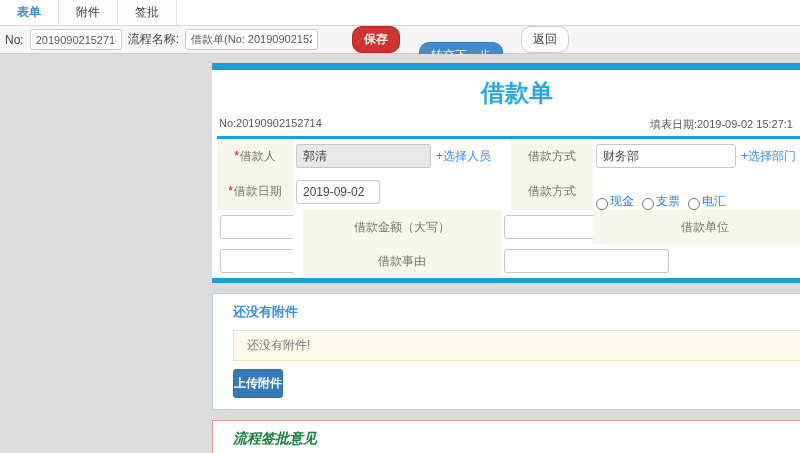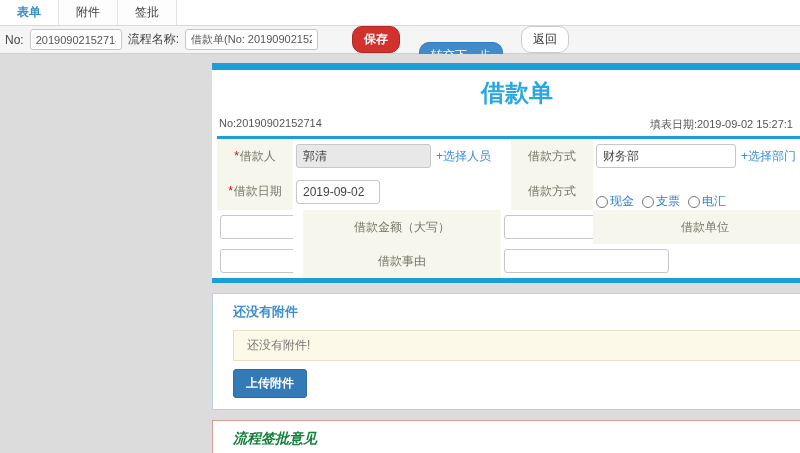--- a/index.html
+++ b/index.html
@@ -43,30 +43,30 @@
         text-align:right; color:#776; font-size:12px; padding:2px 6px; }
   .fl.l2 { border-left:10px solid #fff; }
   .fv { display:flex; align-items:center; padding-left:3px; background:#fff; }
   .req { color:#e00; margin-right:1px; }
   .inp { height:24px; border:1px solid #c7c7c7; border-radius:3px; padding:0 6px;
          font-size:12px; color:#444; font-family:inherit; background:#fff; }
   .inp.ro { background:#e8e8e8; }
   .w135{width:135px;} .w140{width:140px;} .w100{width:84px;} .w165{width:165px;}
   .lnk { color:#3a8fd9; text-decoration:none; margin-left:5px; font-size:12px; }
   .radios { display:flex; align-items:center; gap:8px; }
-  .radios label { display:flex; align-items:center; gap:2px; color:#2f7fd1; cursor:pointer;margin-top:20px; }
+  .radios label { display:flex; align-items:flex-end; gap:2px; color:#2f7fd1; cursor:pointer;margin-top:20px; }
   .radios input { width:12px; height:12px; accent-color:#999; }
 
   
   .p2 { margin-top:10px; background:#fff; border:1px solid #b8cfe5; padding:9px 20px 11px 20px; }
   .p2 h3 { color:#3d8fd0; font-size:13px; font-weight:bold; }
   .msgbox { margin:9px 0 8px 0; background:#fdf9e8; border:1px solid #e8e1c8; padding:6px 13px;
             font-size:12px; color:#777; }
   .btn-upload { background:#337ab7; border:1px solid #2e6da4; color:#fff; font-size:12px;
-                font-weight:bold; padding:5px 12px; border-radius:3px; cursor:pointer; font-family:Liberation Serif, serif; }
+                font-weight:bold; padding:5px 0; border-radius:3px; cursor:pointer; font-family:Liberation Serif, serif; }
 
   
   .p3 { margin-top:10px; background:#fff; border:1px solid #dc9c9c; padding:9px 20px 20px 20px; }
   .p3 h3 { color:#15803d; font-size:14px; font-weight:bold;font-style:italic; }
 </style>
 </head>
 <body>
 
 <div class="tabbar">
   <div class="tab active">表单</div>

